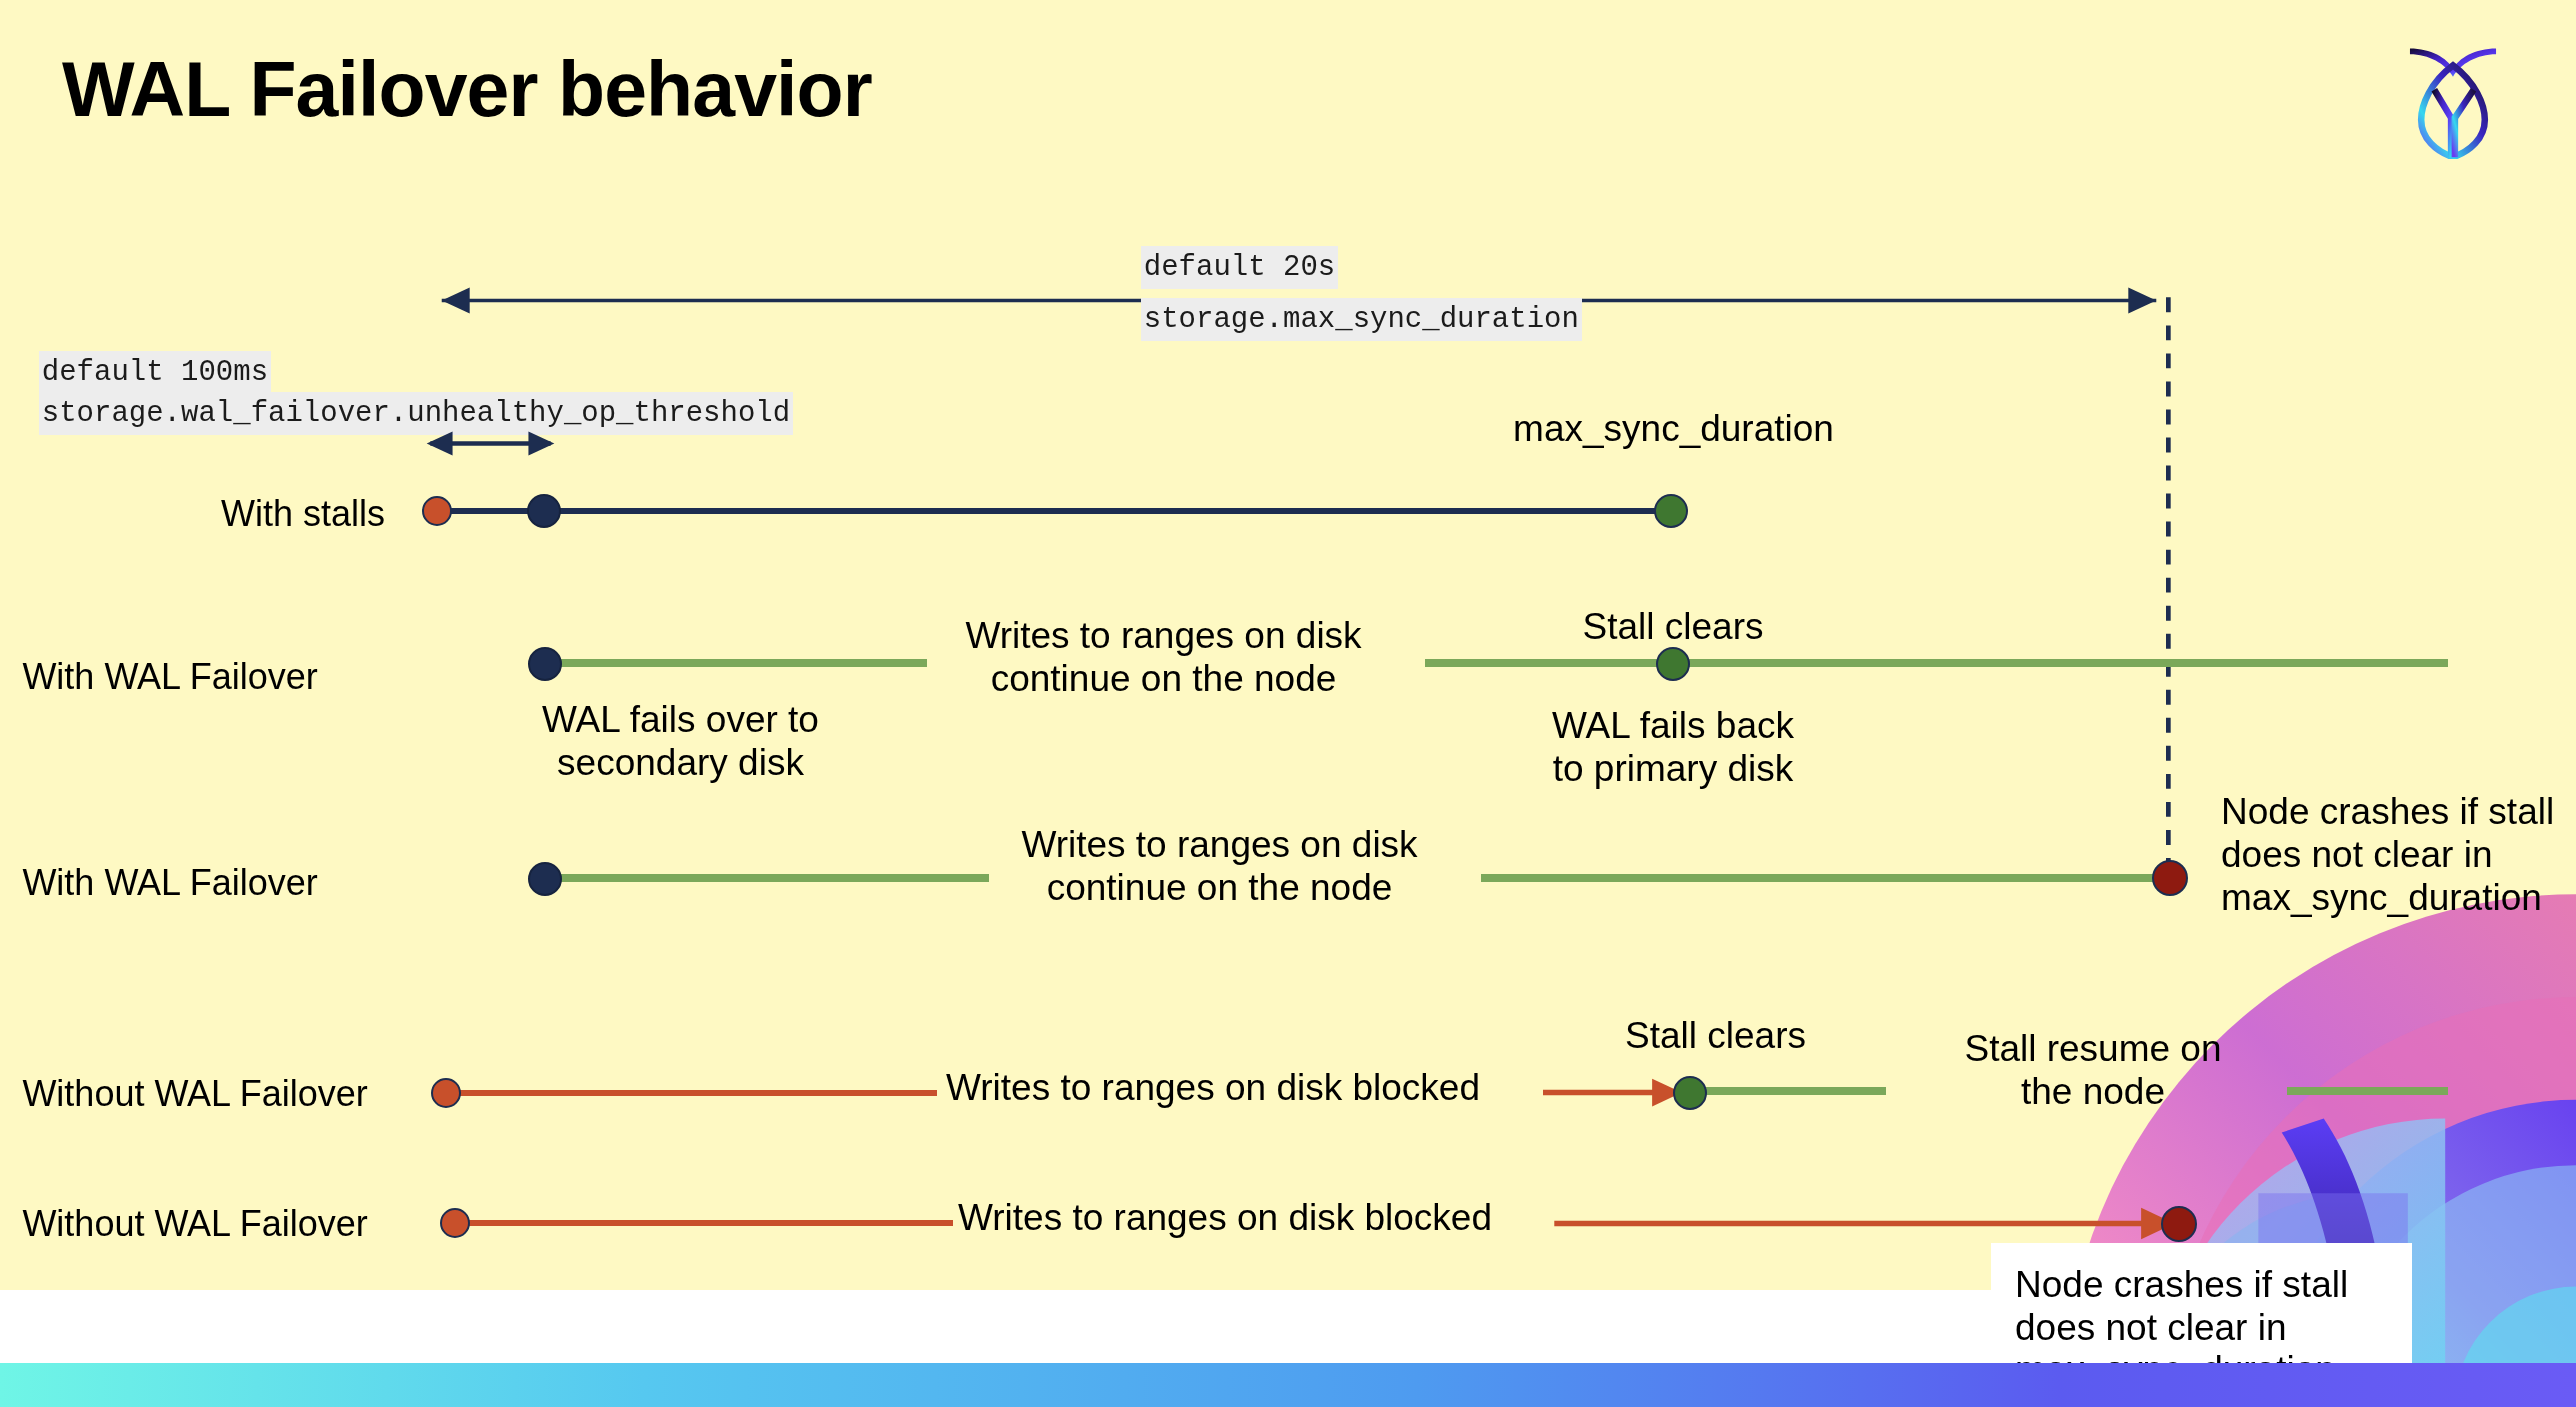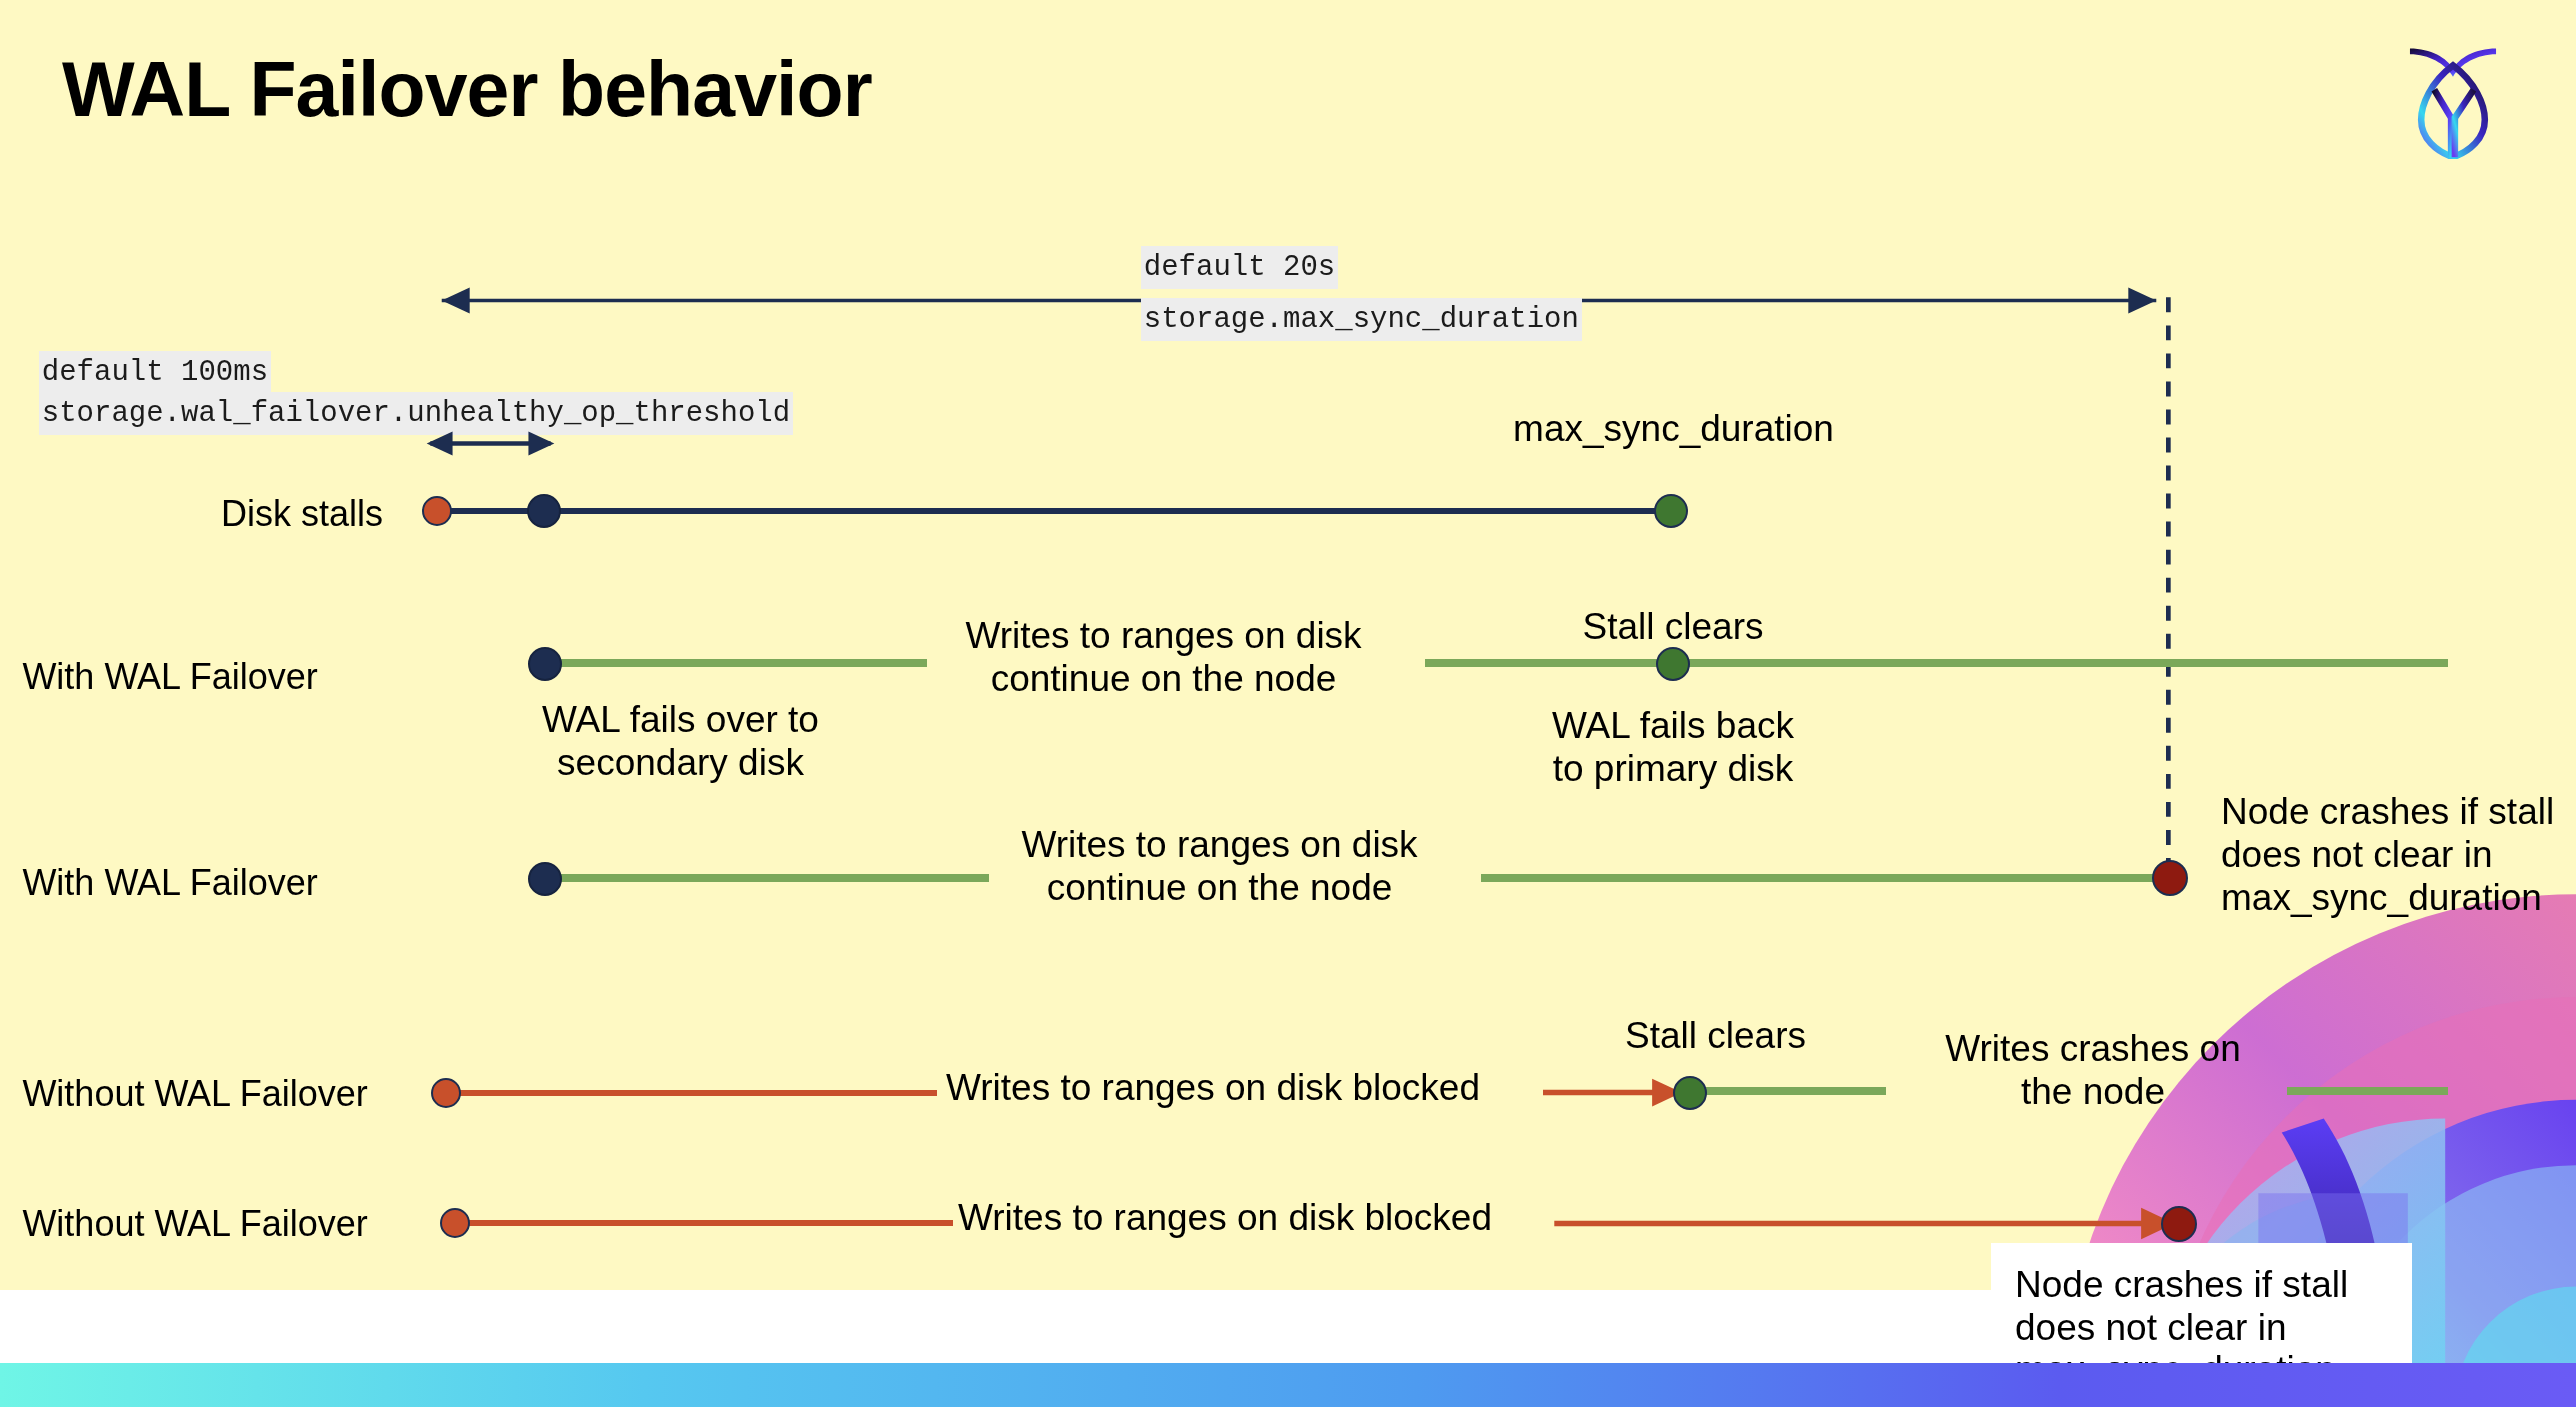--- a/index.html
+++ b/index.html
@@ -152,21 +152,21 @@
   <svg class="seg" style="left:411px;top:425px;" width="159" height="37" aria-hidden="true" viewBox="0 0 170 40">
     <line x1="20" y1="20" x2="150" y2="20" stroke="#1d2d50" stroke-width="5"></line>
     <polygon points="16,20 44,7 44,33" fill="#1d2d50"></polygon>
     <polygon points="154,20 126,7 126,33" fill="#1d2d50"></polygon>
   </svg>
 
   <svg class="seg" style="left:2159px;top:297px;" width="18.7" height="580" aria-hidden="true" viewBox="0 0 20 620">
     <line x1="10" y1="0" x2="10" y2="618" stroke="#1d2d50" stroke-width="5" stroke-dasharray="16 14"></line>
   </svg>
 
-  <div class="row-label" style="left:221px;top:493px;">Disk stalls</div>
+  <div class="row-label" style="left:221px;top:493px;">With stalls</div>
 
   <div class="seg seg-navy" style="left:439px;top:508px;width:1232px;height:5.6px;"></div>
 
   <div class="dot dot-orange" style="left:422px;top:496px;width:30px;height:30px;"></div>
   <div class="dot dot-navy" style="left:527px;top:494px;width:34px;height:34px;"></div>
   <div class="dot dot-green" style="left:1654px;top:494px;width:34px;height:34px;"></div>
 
   <div class="note center" style="left:1496px;top:408px;width:355px;">
     <div>max_sync_duration</div>
   </div>
@@ -228,21 +228,21 @@
   <div class="seg seg-green" style="left:2287px;top:1087px;width:161px;height:8.4px;"></div>
 
   <div class="dot dot-orange" style="left:431px;top:1078px;width:30px;height:30px;"></div>
   <div class="dot dot-green" style="left:1673px;top:1076px;width:34px;height:34px;"></div>
 
   <div class="note tx-cond" style="left:946px;top:1067px;width:580px;">Writes to ranges on disk  blocked</div>
 
   <div class="note center" style="left:1566px;top:1015px;width:299px;">Stall clears</div>
 
   <div class="note center" style="left:1925px;top:1028px;width:336px;">
-    <div>Writes crashes on</div>
+    <div>Stall resume on</div>
     <div>the node</div>
   </div>
 
   <div class="row-label" style="left:22.4px;top:1203px;">Without WAL Failover</div>
 
   <div class="seg seg-red" style="left:458px;top:1220px;width:495px;height:5.6px;"></div>
 
   <svg class="seg" style="left:1552px;top:1205px;" width="636" height="39" aria-hidden="true" viewBox="0 0 680 42">
     <line x1="0" y1="20" x2="648" y2="20" stroke="#C8502B" stroke-width="6"></line>
     <polygon points="668,20 632,3 632,37" fill="#C8502B"></polygon>

